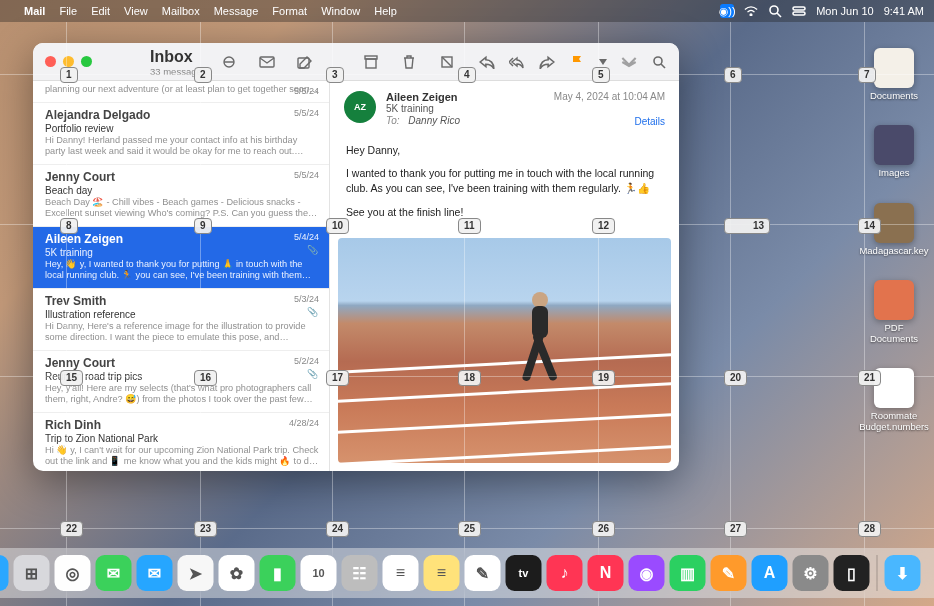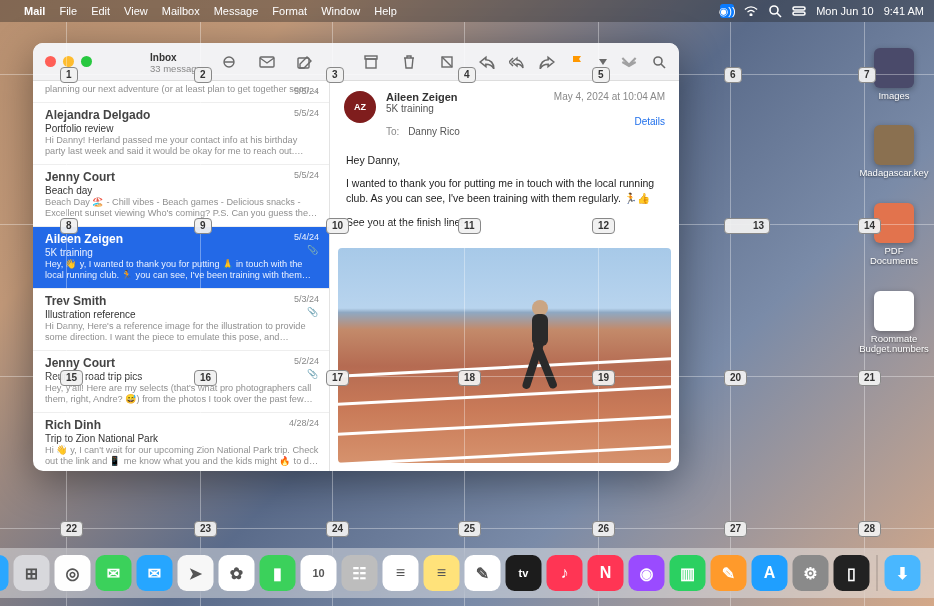--- a/index.html
+++ b/index.html
@@ -18,21 +18,21 @@
 .hline{position:absolute;left:0;right:0;height:1px;background:rgba(255,255,255,0.35);}
 .gbadge{position:absolute;background:rgba(240,240,240,0.95);border:1px solid #888;border-radius:4px;font-size:10px;font-weight:700;color:#333;padding:1px 5px;line-height:12px;min-width:16px;text-align:center;}
 
 
 .mailwin{position:absolute;left:33px;top:43px;width:646px;height:428px;background:#fff;border-radius:10px;box-shadow:0 10px 40px rgba(0,0,0,0.4);display:flex;flex-direction:column;overflow:hidden;}
 .mwhead{height:38px;display:flex;align-items:center;background:#f2f2f4;border-bottom:1px solid #ddd;}
 .traffic{display:flex;gap:7px;padding:0 12px;}
 .tl{width:11px;height:11px;border-radius:50%;}
 .tl.r{background:#ff5f57;}.tl.y{background:#febc2e;}.tl.g{background:#28c840;}
 .inboxtitlewrap{padding:2px 0 0 46px;display:flex;flex-direction:column;flex:1;}
-.inboxtitle{font-size:10px;font-weight:700;color:#333;}
+.inboxtitle{font-size:16px;font-weight:700;color:#333;}
 .inboxsub{font-size:9.5px;color:#888;}
 .tbicons{display:flex;gap:22px;padding:0 12px;align-items:center;}
 .tbicons.right{gap:14px;margin-left:auto;}
 .tico{width:16px;height:14px;color:#6a6a6a;}
 .tico svg{width:100%;height:100%;}
 
 .mwbody{flex:1;display:flex;min-height:0;}
 .list{width:297px;border-right:1px solid #e3e3e3;overflow:hidden;font-size:10px;color:#444;}
 .msg{padding:5px 10px 6px 12px;border-bottom:1px solid #eee;position:relative;}
 .msg.sel{background:#2369e7;color:#fff;}
@@ -42,25 +42,25 @@
 .msg .att{position:absolute;right:10px;top:18px;color:#888;font-size:9px;}
 .msg.sel .att{color:#dbe7ff;}
 .msg .sub{font-size:10px;color:#333;margin-top:1px;}
 .msg .prev{font-size:9.2px;color:#909090;line-height:1.25;display:-webkit-box;-webkit-line-clamp:2;-webkit-box-orient:vertical;overflow:hidden;margin-top:1px;}
 .msg.first{padding-top:2px;}
 .msg.first .prev{-webkit-line-clamp:1;}
 
 .reader{flex:1;display:flex;flex-direction:column;overflow:hidden;}
 .rhead{padding:10px 14px 6px;}
 .rhtop{display:flex;align-items:flex-start;}
-.avatar{width:32px;height:32px;border-radius:50%;background:#7f1d1d;display:flex;align-items:center;justify-content:center;color:#fff;font-size:9px;font-weight:600;}
+.avatar{width:32px;height:32px;border-radius:50%;background:#15803d;display:flex;align-items:center;justify-content:center;color:#fff;font-size:9px;font-weight:600;}
 .rhinfo{margin-left:10px;flex:1;}
 .rhname{font-weight:700;font-size:11px;color:#333;}
 .rhsubj{font-size:10px;color:#555;}
-.rhto{font-size:10px;color:#555;margin-top:12px;}
+.rhto{font-size:10px;color:#555;margin-top:1px;font-style:italic;}
 .rhto .lbl{color:#888;margin-right:6px;}
 .rhdate{font-size:10px;color:#888;text-align:right;}
 .rhdetails{color:#1f6feb;font-size:10px;text-align:right;margin-top:14px;}
 .rbody{padding:10px 16px;font-size:10.5px;color:#222;line-height:1.45;}
 .rbody p{margin-bottom:8px;}
 .rimg{flex:1;margin:0 8px 8px;border-radius:4px;background:linear-gradient(180deg,#a7c9e8 0%,#b8d4ee 28%,#8fa8c2 30%,#c38a6a 38%,#b56b52 55%,#c97a58 75%,#d6926d 100%);position:relative;overflow:hidden;}
 .runner{position:absolute;left:55%;top:24%;width:38px;height:110px;}
 .runner .head{width:16px;height:16px;border-radius:50%;background:#caa583;position:absolute;left:11px;top:0;}
 .runner .body{width:16px;height:32px;background:#2a2a2a;position:absolute;left:11px;top:14px;border-radius:6px;}
 .runner .leg{width:8px;height:50px;background:#2a2a2a;position:absolute;top:40px;border-radius:4px;}
@@ -267,20 +267,24 @@
             <div class="body"></div>
             <div class="leg l"></div>
             <div class="leg r"></div>
         </div>
       </div>
     </div>
   </div>
 </div>
 
 <div class="deskicons" id="deskicons">
+    <div class="dicon">
+      <div class="dthumb" style="background:#f4f0e8;"></div>
+      <div class="dlabel">Documents</div>
+    </div>
     <div class="dicon">
       <div class="dthumb" style="background:#4a4a6a;"></div>
       <div class="dlabel">Images</div>
     </div>
     <div class="dicon">
       <div class="dthumb" style="background:#8a7050;"></div>
       <div class="dlabel">Madagascar.key</div>
     </div>
     <div class="dicon">
       <div class="dthumb" style="background:#e2734d;"></div>

